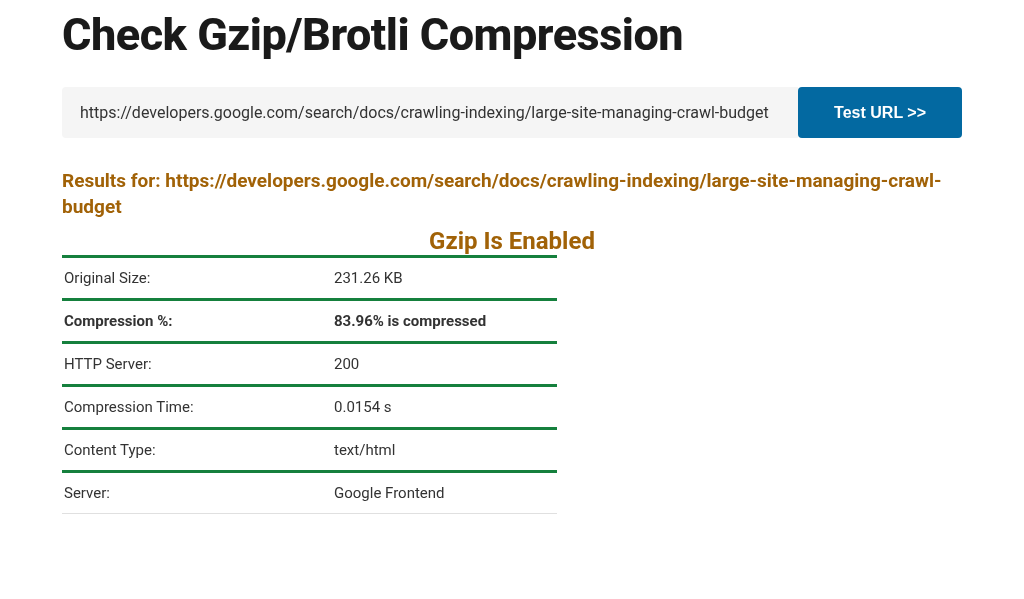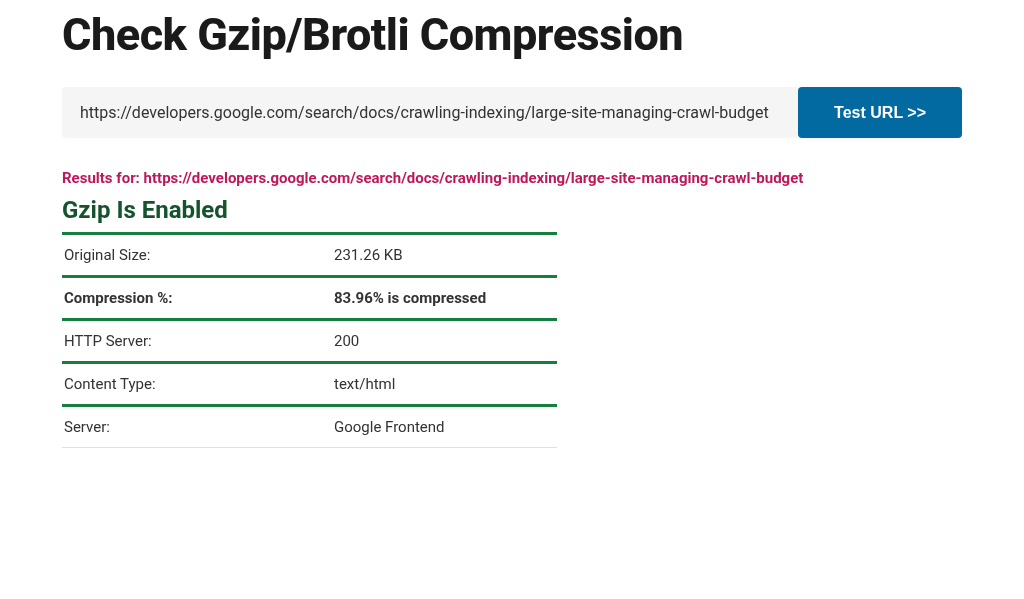--- a/index.html
+++ b/index.html
@@ -46,31 +46,32 @@
       color: #ffffff;
       border: none;
       padding: 16px 36px;
       font-size: 16px;
       font-weight: 600;
       cursor: pointer;
       border-radius: 4px;
       white-space: nowrap;
     }
     .results-heading {
-      font-size: 15px;
+      font-size: 19px;
       font-weight: 700;
-      color: #be185d;
+      color: #a16207;
       line-height: 1.35;
       margin-bottom: 8px;
     }
     .gzip-status {
       font-size: 24px;
       font-weight: 700;
-      color: #14532d;
-      margin-bottom: 8px;
+      color: #a16207;
+      margin-bottom: 0;
+      text-align: center;
     }
     .results-table-wrapper {
       width: 495px;
     }
     table {
       width: 100%;
       border-collapse: collapse;
     }
     table tr {
       border-top: 3px solid #15803d;
@@ -116,20 +117,24 @@
           </tr>
           <tr class="bold-row">
             <td>Compression %:</td>
             <td>83.96% is compressed</td>
           </tr>
           <tr>
             <td>HTTP Server:</td>
             <td>200</td>
           </tr>
           <tr>
+            <td>Compression Time:</td>
+            <td>0.0154 s</td>
+          </tr>
+          <tr>
             <td>Content Type:</td>
             <td>text/html</td>
           </tr>
           <tr>
             <td>Server:</td>
             <td>Google Frontend</td>
           </tr>
         </tbody>
     </table>
   </div>

